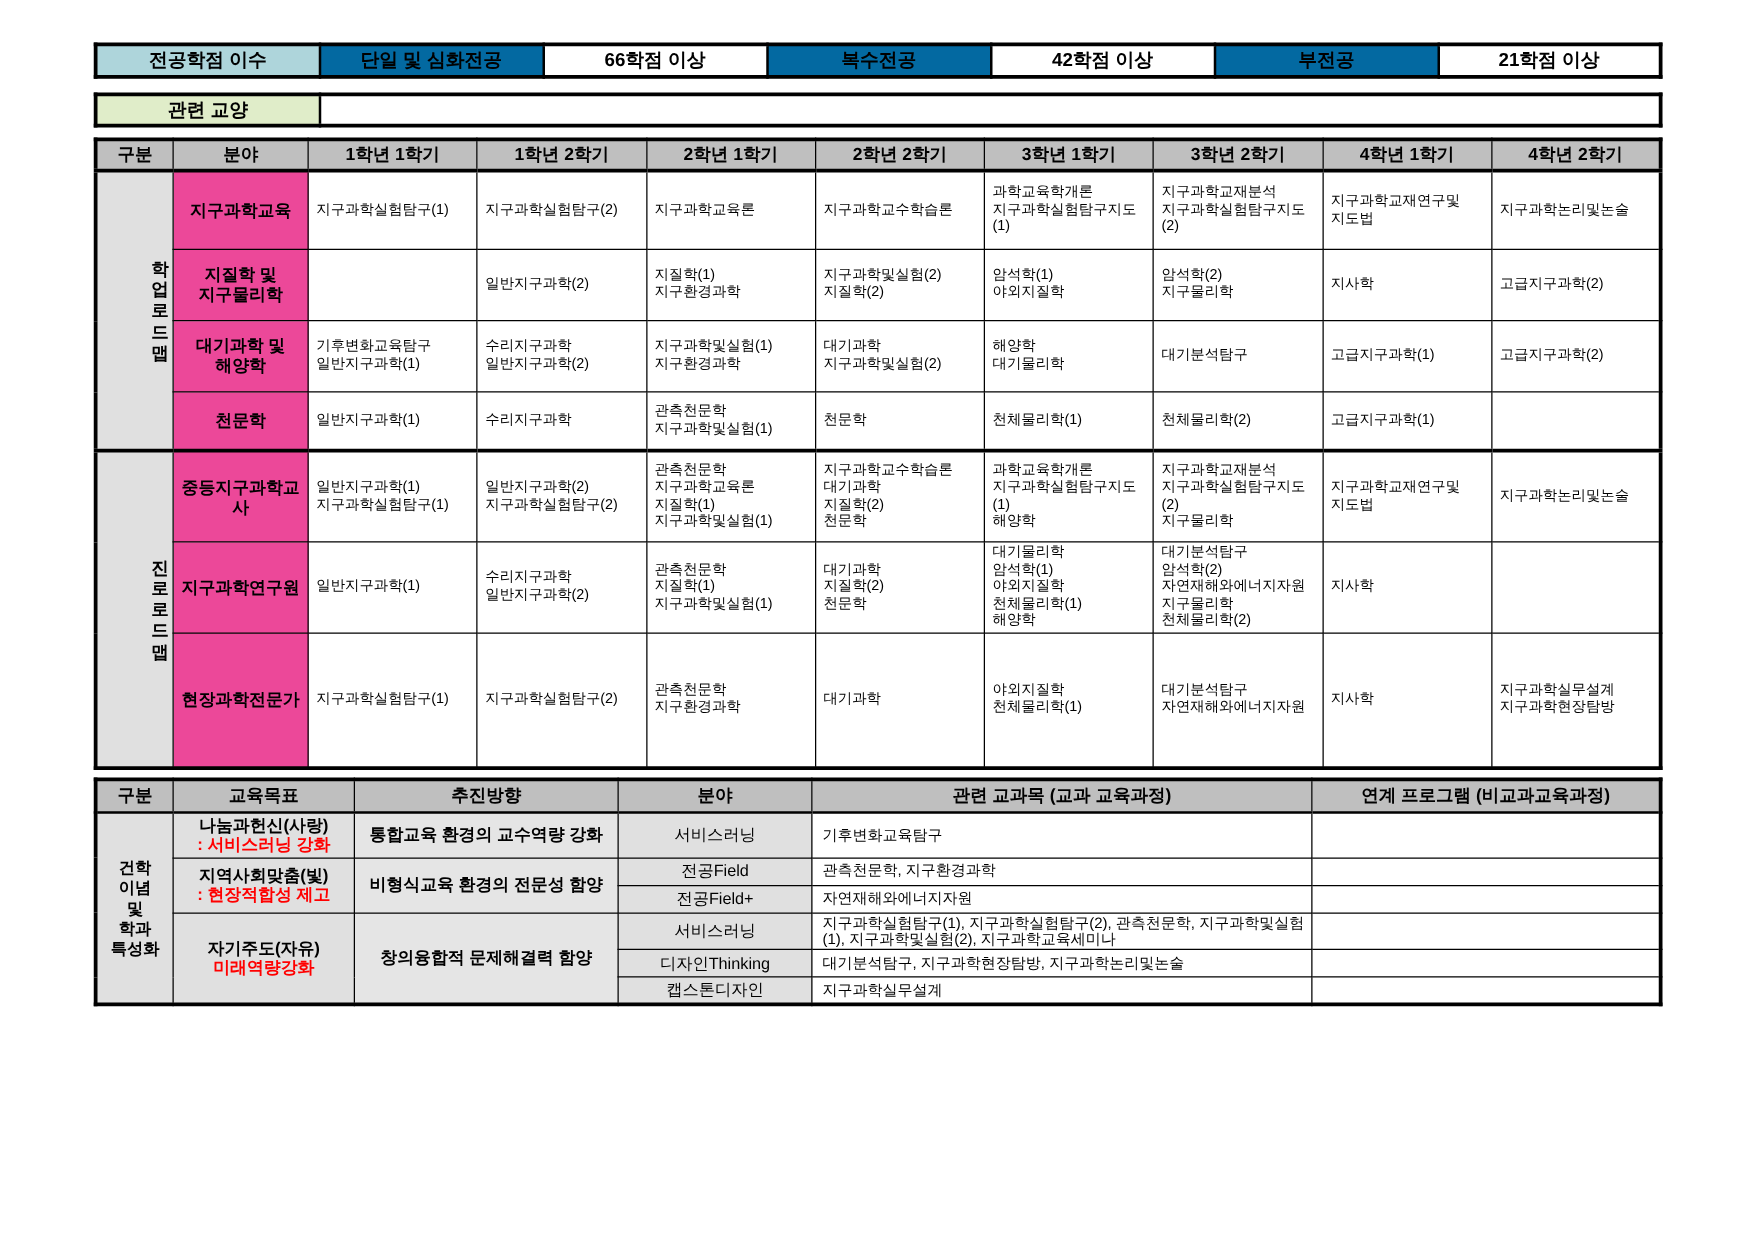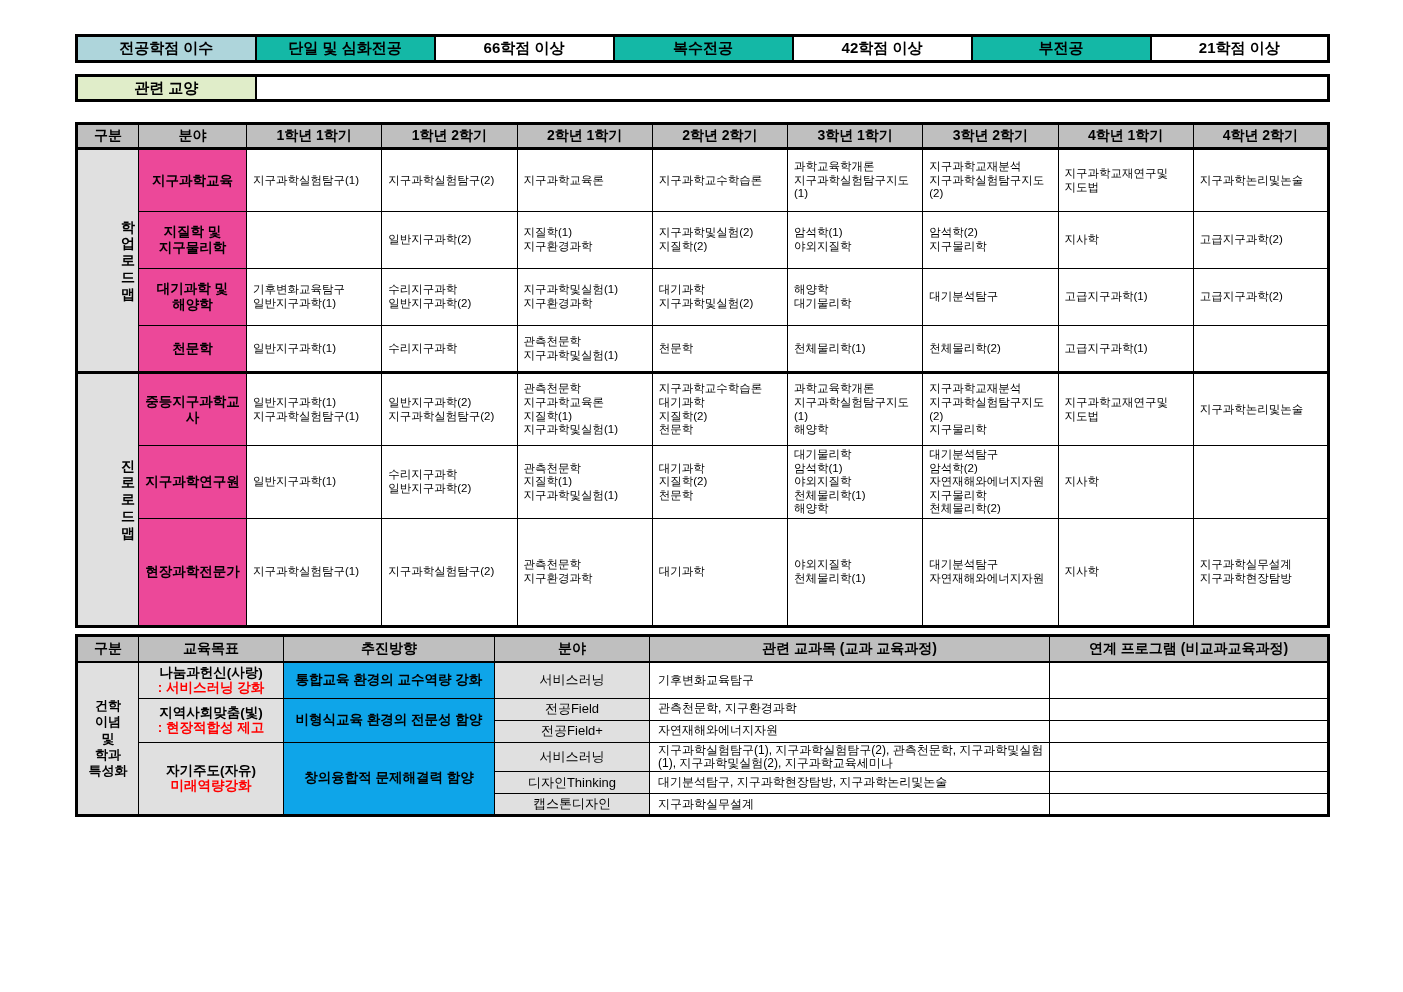--- a/index.html
+++ b/index.html
@@ -20,25 +20,25 @@
 
   table { border-collapse:collapse; table-layout:fixed; width:1255px; }
 
   
   .topbar { border:3px solid #000; margin-bottom:11px; }
   .topbar td {
     border:2px solid #000; height:21px;
     text-align:center; font-size:15px; font-weight:bold; padding:1px 16px;
   }
   .bg-teal  { background:#aed5db; }
-  .bg-blue  { background:#14b8a6; }
+  .bg-blue  { background:#0369a1; }
   .bg-green { background:#e0edc9; }
 
   
-  .liberal { border:3px solid #000; margin-bottom:20px; }
+  .liberal { border:3px solid #000; margin-bottom:8px; }
   .liberal td { border:2px solid #000; height:20px; font-size:15px; padding:1px 2px; }
   .liberal .label { text-align:center; font-weight:bold; }
 
   
   .main { border:3px solid #000; margin-bottom:6px; }
   .main th {
     background:#bfbfbf; border:1px solid #000; border-bottom:3px solid #000;
     font-size:14px; height:20px; padding:1px; font-weight:bold;
   }
   .main td { border:1px solid #000; vertical-align:middle; }
@@ -62,21 +62,21 @@
     background:#bfbfbf; border:1px solid #000; border-bottom:2px solid #000;
     font-size:14px; height:22px; padding:1px; font-weight:bold;
   }
   .goals td { border:1px solid #000; vertical-align:middle; }
   .goals .side {
     background:#e0e0e0; white-space:pre-line; text-align:center;
     font-weight:bold; font-size:13px; line-height:1.25;
   }
   .goals .goal { background:#e0e0e0; text-align:center; font-weight:bold; font-size:13.5px; line-height:1.12; padding:1px 2px; }
   .goals .goal .red { color:#ff0000; }
-  .goals .dir  { background:#0ea5e9; text-align:center; font-weight:bold; font-size:13.5px; padding:1px 2px; }
+  .goals .dir  { background:#e5e5e5; text-align:center; font-weight:bold; font-size:13.5px; padding:1px 2px; }
   .goals .fld  { background:#e0e0e0; text-align:center; font-size:13px; padding:1px 2px; }
   .goals .crs  { background:#fff; font-size:12px; line-height:1.12; padding:1px 4px 1px 8px; }
   .goals .lnk  { background:#fff; }
 
   .footnote { font-size:15px; font-weight:bold; margin-top:2px; }
 </style>
 </head>
 <body>
 
 <div class="page">

